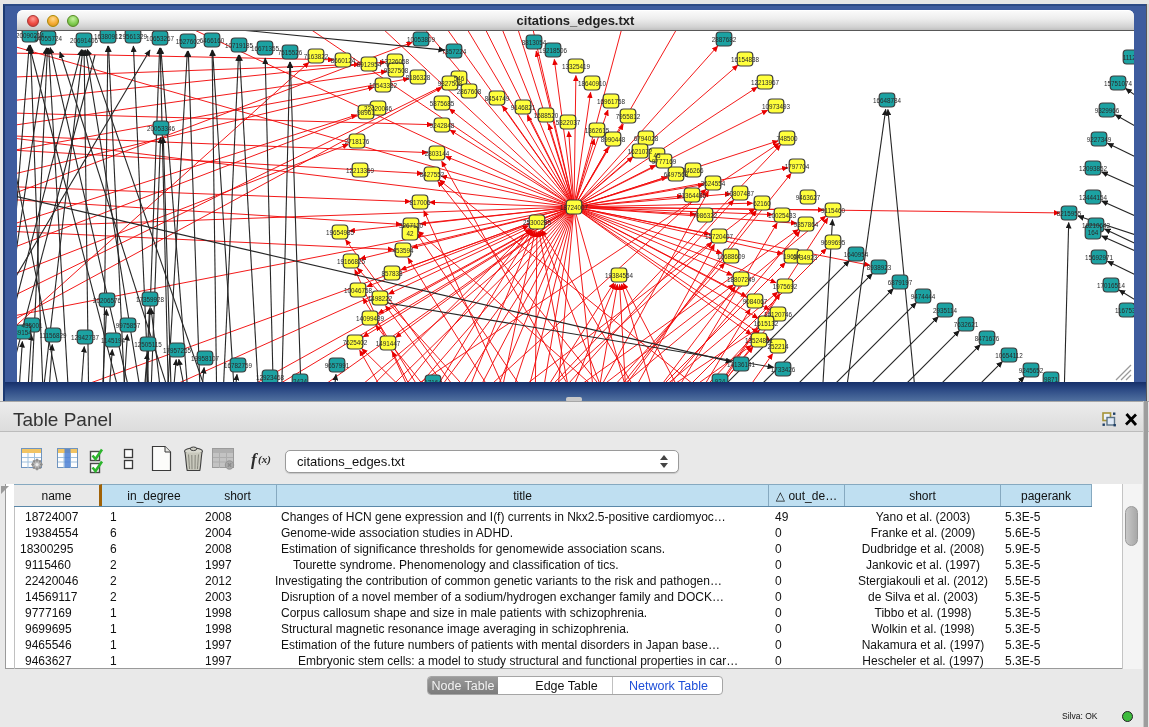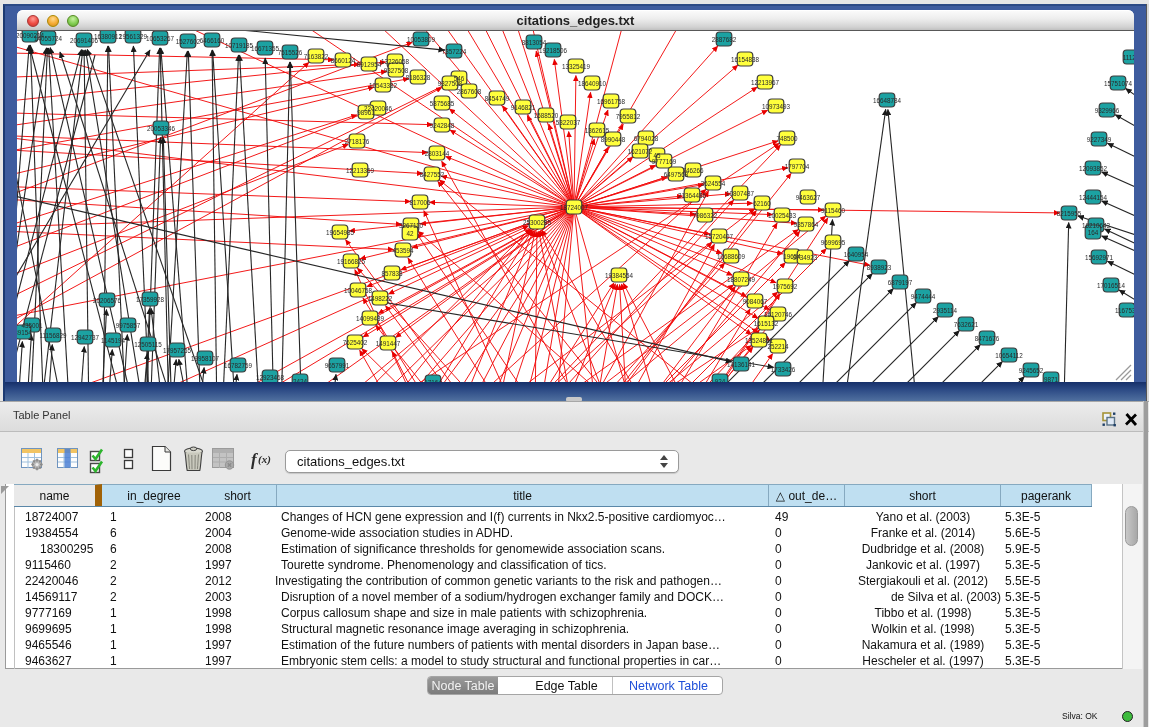--- a/index.html
+++ b/index.html
@@ -556,21 +556,21 @@
         <line x1="1121" y1="380" x2="1131" y2="370"></line>
         <line x1="1126" y1="380" x2="1131" y2="375"></line>
       </g>
 </svg>
 </div>
 
 <div style="position:absolute;left:566px;top:397px;width:16px;height:5px;background:#c9c9c9;border-radius:2px"></div>
 
 <div style="position:absolute;left:0;top:401px;width:1149px;height:326px;background:#e9e9e9">
   <div style="position:absolute;left:0;top:0;width:1149px;height:31px;background:linear-gradient(#ececec,#dcdcdc);border-top:1px solid #a8a8a8;border-bottom:1px solid #bcbcbc"></div>
-  <div style="position:absolute;left:13px;top:8px;font-size:11px;color:#333">Table Panel</div>
+  <div style="position:absolute;left:13px;top:8px;font-size:19px;color:#333">Table Panel</div>
   <svg width="40" height="16" viewBox="0 0 40 16" style="position:absolute;left:1101px;top:10px">
       <rect x="2" y="2" width="7.5" height="7.5" fill="#eef3fa" stroke="#a59338" stroke-width="1.6"></rect>
       <rect x="6" y="6.5" width="7.5" height="7.5" fill="#dfe9f6" stroke="#5a7286" stroke-width="1.4"></rect>
       <rect x="12" y="1.5" width="2.4" height="2.4" fill="#1e3f66"></rect>
       <rect x="1.5" y="12.5" width="2.4" height="2.4" fill="#1e3f66"></rect>
       <rect x="12.5" y="13" width="2.4" height="2.4" fill="#1e3f66"></rect>
       <path d="M25.5,3 L35,14 M35,3.5 L25,13.5" stroke="#000" stroke-width="2.8"></path>
     </svg>
 </div>
 <svg width="280" height="32" viewBox="0 0 280 32" style="position:absolute;left:14px;top:444px">
@@ -655,21 +655,21 @@
 </svg>
 
 <div style="position:absolute;left:285px;top:450px;width:394px;height:23px;background:#fff;border:1px solid #9a9a9a;border-radius:5px;box-shadow:0 1px 1px rgba(0,0,0,0.15)">
   <div style="position:absolute;left:11px;top:3px;font-size:13px;color:#111">citations_edges.txt</div>
   <div style="position:absolute;right:10px;top:4px;width:0;height:0;border-left:4px solid transparent;border-right:4px solid transparent;border-bottom:5px solid #444"></div>
   <div style="position:absolute;right:10px;top:12px;width:0;height:0;border-left:4px solid transparent;border-right:4px solid transparent;border-top:5px solid #444"></div>
 </div>
 
 <div style="position:absolute;left:5px;top:484px;width:1137px;height:185px;background:#fff;border:1px solid #9a9a9a;border-top:none"></div>
 <div style="position:absolute;left:14px;top:484px;width:0;height:185px;border-left:1px solid #c0c0c0"></div>
-<div class="hcell" style="left:14px;width:88px;background:#e9e9e9;border-right:7px solid #a16207">name</div>
+<div class="hcell" style="left:14px;width:88px;background:#e9e9e9;border-right:3px solid #a16207">name</div>
 <div class="hcell" style="left:102px;width:105px">in_degree</div>
 <div class="hcell" style="left:199px;width:78px">short</div>
 <div class="hcell" style="left:277px;width:492px">title</div>
 <div class="hcell" style="left:769px;width:76px">△ out_de…</div>
 <div class="hcell" style="left:845px;width:156px">short</div>
 <div class="hcell" style="left:1001px;width:91px">pagerank</div>
 <div style="position:absolute;left:14px;top:506px;width:1078px;height:1px;background:#5a87a8"></div>
 <div class="trow" style="top:509px">
     <span style="left:25px">18724007</span>
     <span style="left:110px">1</span>
@@ -678,57 +678,57 @@
     <span style="left:775px">49</span>
     <span style="left:845px;width:156px;text-align:center">Yano et al. (2003)</span>
     <span style="left:1005px">5.3E‑5</span>
   </div>
 <div class="trow" style="top:525px">
     <span style="left:25px">19384554</span>
     <span style="left:110px">6</span>
     <span style="left:205px">2004</span>
     <span style="left:281px">Genome‑wide association studies in ADHD.</span>
     <span style="left:775px">0</span>
-    <span style="left:845px;width:156px;text-align:center">Franke et al. (2014)</span>
+    <span style="left:845px;width:156px;text-align:center">Franke et al. (2009)</span>
     <span style="left:1005px">5.6E‑5</span>
   </div>
 <div class="trow" style="top:541px">
-    <span style="left:40px">18300295</span>
+    <span style="left:20px">18300295</span>
     <span style="left:110px">6</span>
     <span style="left:205px">2008</span>
     <span style="left:281px">Estimation of significance thresholds for genomewide association scans.</span>
     <span style="left:775px">0</span>
     <span style="left:845px;width:156px;text-align:center">Dudbridge et al. (2008)</span>
     <span style="left:1005px">5.9E‑5</span>
   </div>
 <div class="trow" style="top:557px">
     <span style="left:25px">9115460</span>
     <span style="left:110px">2</span>
     <span style="left:205px">1997</span>
-    <span style="left:281px">Tourette syndrome. Phenomenology and classification of tics.</span>
+    <span style="left:293px">Tourette syndrome. Phenomenology and classification of tics.</span>
     <span style="left:775px">0</span>
     <span style="left:845px;width:156px;text-align:center">Jankovic et al. (1997)</span>
     <span style="left:1005px">5.3E‑5</span>
   </div>
 <div class="trow" style="top:573px">
     <span style="left:25px">22420046</span>
     <span style="left:110px">2</span>
     <span style="left:205px">2012</span>
     <span style="left:275px">Investigating the contribution of common genetic variants to the risk and pathogen…</span>
     <span style="left:775px">0</span>
     <span style="left:845px;width:156px;text-align:center">Stergiakouli et al. (2012)</span>
     <span style="left:1005px">5.5E‑5</span>
   </div>
 <div class="trow" style="top:589px">
     <span style="left:25px">14569117</span>
     <span style="left:110px">2</span>
     <span style="left:205px">2003</span>
     <span style="left:281px">Disruption of a novel member of a sodium/hydrogen exchanger family and DOCK…</span>
     <span style="left:775px">0</span>
-    <span style="left:845px;width:156px;text-align:right">de Silva et al. (2003)</span>
+    <span style="left:845px;width:156px;text-align:center">de Silva et al. (2003)</span>
     <span style="left:1005px">5.3E‑5</span>
   </div>
 <div class="trow" style="top:605px">
     <span style="left:25px">9777169</span>
     <span style="left:110px">1</span>
     <span style="left:205px">1998</span>
     <span style="left:281px">Corpus callosum shape and size in male patients with schizophrenia.</span>
     <span style="left:775px">0</span>
     <span style="left:845px;width:156px;text-align:center">Tibbo et al. (1998)</span>
     <span style="left:1005px">5.3E‑5</span>
@@ -741,28 +741,28 @@
     <span style="left:775px">0</span>
     <span style="left:845px;width:156px;text-align:center">Wolkin et al. (1998)</span>
     <span style="left:1005px">5.3E‑5</span>
   </div>
 <div class="trow" style="top:637px">
     <span style="left:25px">9465546</span>
     <span style="left:110px">1</span>
     <span style="left:205px">1997</span>
     <span style="left:281px">Estimation of the future numbers of patients with mental disorders in Japan base…</span>
     <span style="left:775px">0</span>
-    <span style="left:845px;width:156px;text-align:center">Nakamura et al. (1989)</span>
+    <span style="left:845px;width:156px;text-align:center">Nakamura et al. (1997)</span>
     <span style="left:1005px">5.3E‑5</span>
   </div>
 <div class="trow" style="top:653px">
     <span style="left:25px">9463627</span>
     <span style="left:110px">1</span>
     <span style="left:205px">1997</span>
-    <span style="left:281px">Embryonic stem cells: a model to study structural and functional properties in car…</span>
+    <span style="left:298px">Embryonic stem cells: a model to study structural and functional properties in car…</span>
     <span style="left:775px">0</span>
     <span style="left:845px;width:156px;text-align:center">Hescheler et al. (1997)</span>
     <span style="left:1005px">5.3E‑5</span>
   </div>
 
 <div style="position:absolute;left:1122px;top:484px;width:20px;height:185px;background:#f4f4f4;border-left:1px solid #c4c4c4"></div>
 <div style="position:absolute;left:1125px;top:506px;width:13px;height:40px;background:linear-gradient(90deg,#c8c8c8,#a8a8a8);border-radius:7px;border:1px solid #999"></div>
 <div style="position:absolute;left:1px;top:486px;width:0;height:0;border-top:8px solid #9a9a9a;border-right:8px solid transparent"></div>
 
 <div style="position:absolute;left:427px;top:676px;width:296px;height:19px;background:#fff;border:1px solid #a5a5a5;border-radius:4px;overflow:hidden;font-size:12.5px;line-height:18px;text-align:center">

